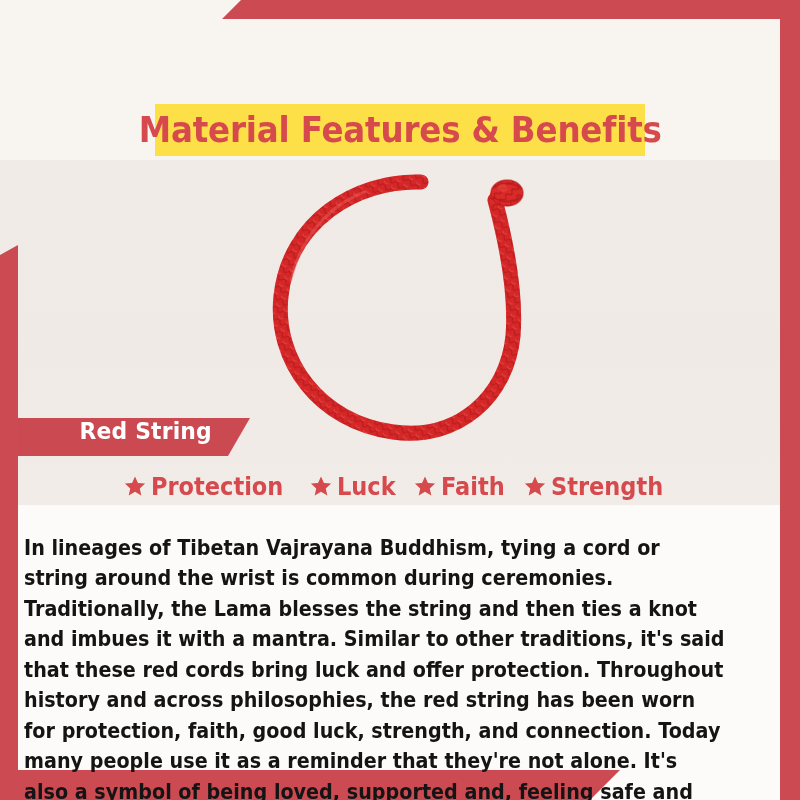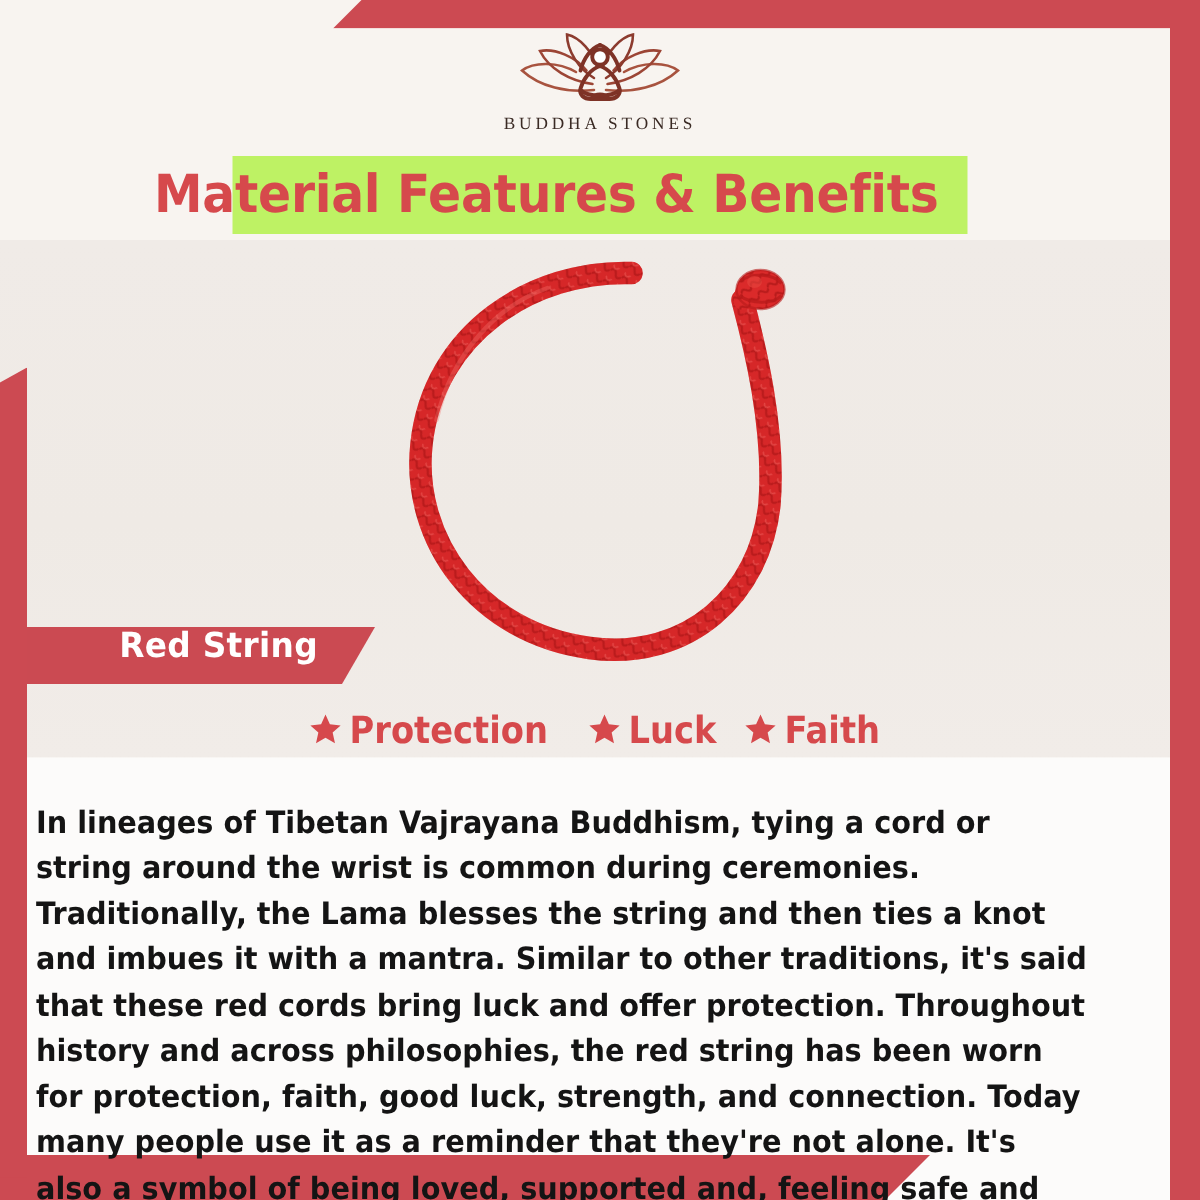--- a/index.html
+++ b/index.html
@@ -46,22 +46,22 @@
   .logo-mark{width:132px;height:60px;display:block;}
   .logo-word{
     font-family:"Liberation Serif", serif;
     font-size:11.5px;letter-spacing:2.6px;color:#3A2A24;
     margin-top:1px;font-weight:400;white-space:nowrap;
   }
 
   
   .title-panel{
     position:absolute;left:155px;top:104px;width:490px;height:52px;
-    background:#bef264;z-index:7;
-    display:flex;align-items:center;justify-content:flex-end;
+    background:#fde047;z-index:7;
+    display:flex;align-items:center;justify-content:center;
   }
   .title-text{
     font-family:"DejaVu Sans", sans-serif;
     font-weight:bold;
     font-size:35px;
     color:#D6494C;
     letter-spacing:-0.2px;
     transform:scaleX(0.93);
     white-space:nowrap;
     line-height:1;
@@ -124,46 +124,20 @@
 
   <div class="bg-upper"></div>
   <div class="bg-photo"></div>
   <div class="bg-lower"></div>
 
   <div class="band-top"></div>
   <div class="band-right"></div>
   <div class="band-bottom"></div>
   <div class="band-left"></div>
 
-  <div class="logo">
-    <svg class="logo-mark" viewBox="0 0 132 60">
-      <g fill="none" stroke="#8C3B2E" stroke-width="1.7" stroke-linecap="round">
-
-        <path d="M62 44 C44 46, 26 42, 14 31 C22 25, 38 25, 50 32" stroke="#A8533F"></path>
-        <path d="M61 40 C46 38, 32 30, 26 18 C36 16, 50 22, 57 31" stroke="#9C4535"></path>
-        <path d="M62 36 C52 30, 44 18, 44 7 C53 9, 61 19, 64 28" stroke="#8C3B2E"></path>
-
-        <path d="M70 44 C88 46, 106 42, 118 31 C110 25, 94 25, 82 32" stroke="#A8533F"></path>
-        <path d="M71 40 C86 38, 100 30, 106 18 C96 16, 82 22, 75 31" stroke="#9C4535"></path>
-        <path d="M70 36 C80 30, 88 18, 88 7 C79 9, 71 19, 68 28" stroke="#8C3B2E"></path>
-      </g>
-      <g fill="none" stroke="#7E3226" stroke-width="2.6" stroke-linecap="round" stroke-linejoin="round">
-
-        <path d="M66 14 C60 16, 55 23, 53 31"></path>
-        <path d="M66 14 C72 16, 77 23, 79 31"></path>
-
-        <circle cx="66" cy="22" r="5.2" fill="#FFFFFF"></circle>
-
-        <path d="M66 28 C60 30, 55 36, 53 43 C52 47, 55 50, 60 50 L72 50 C77 50, 80 47, 79 43 C77 36, 72 30, 66 28 Z"></path>
-        <path d="M53 44 C58 49, 74 49, 79 44"></path>
-        <path d="M60 50 C63 46, 69 46, 72 50"></path>
-      </g>
-    </svg>
-    <div class="logo-word">BUDDHA STONES</div>
-  </div>
 
   <div class="title-panel">
     <div class="title-text">Material Features &amp; Benefits</div>
   </div>
 
   <div class="bracelet-wrap">
     <svg viewBox="0 0 330 300">
       <defs>
         <pattern id="braid" width="9" height="9" patternUnits="userSpaceOnUse" patternTransform="rotate(35)">
           <rect width="9" height="9" fill="#DB2A2A"></rect>
@@ -221,19 +195,25 @@
       <span class="btxt">Luck</span>
     </div>
 
     <div class="benefit">
       <svg class="star" viewBox="0 0 24 24">
         <polygon points="12,1.5 15.2,8.6 23,9.4 17.2,14.6 18.9,22.3 12,18.3 5.1,22.3 6.8,14.6 1,9.4 8.8,8.6" fill="#D6494C"></polygon>
       </svg>
       <span class="btxt">Faith</span>
     </div>
 
+    <div class="benefit">
+      <svg class="star" viewBox="0 0 24 24">
+        <polygon points="12,1.5 15.2,8.6 23,9.4 17.2,14.6 18.9,22.3 12,18.3 5.1,22.3 6.8,14.6 1,9.4 8.8,8.6" fill="#D6494C"></polygon>
+      </svg>
+      <span class="btxt">Strength</span>
+    </div>
 
 
   </div>
 
   <p class="body-copy">In lineages of Tibetan Vajrayana Buddhism, tying a cord or string around the wrist is common during ceremonies. Traditionally, the Lama blesses the string and then ties a knot and imbues it with a mantra. Similar to other traditions, it's said that these red cords bring luck and offer protection. Throughout history and across philosophies, the red string has been worn for protection, faith, good luck, strength, and connection. Today many people use it as a reminder that they're not alone. It's also a symbol of being loved, supported and, feeling safe and secure. For others, it's a prompt to stay positive while facing any adversity.</p>
 
 </div>
 
 </body></html>

